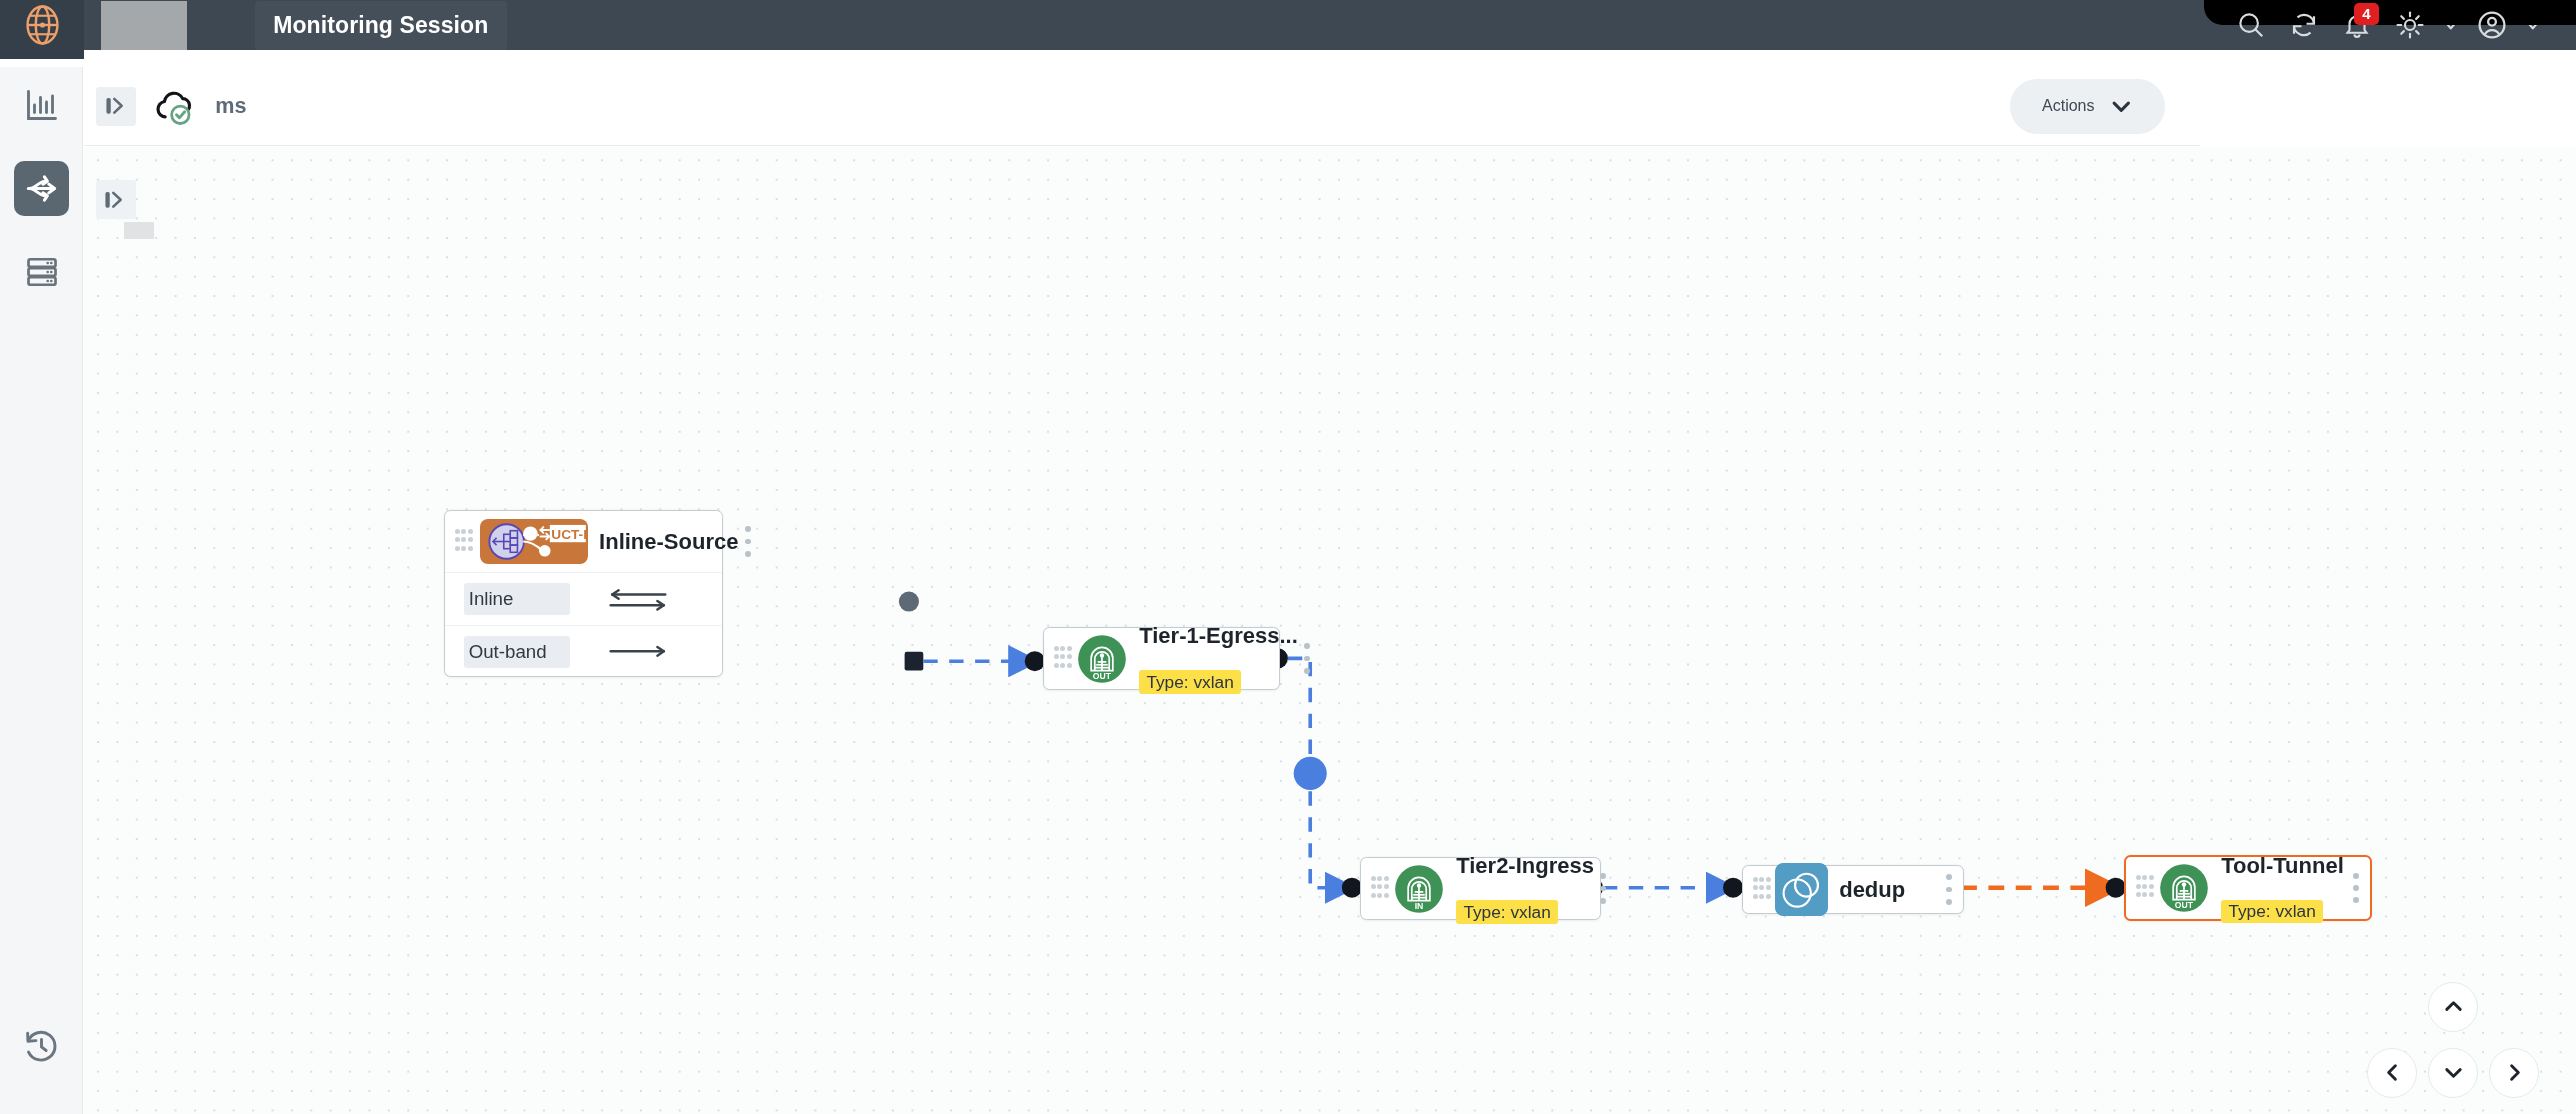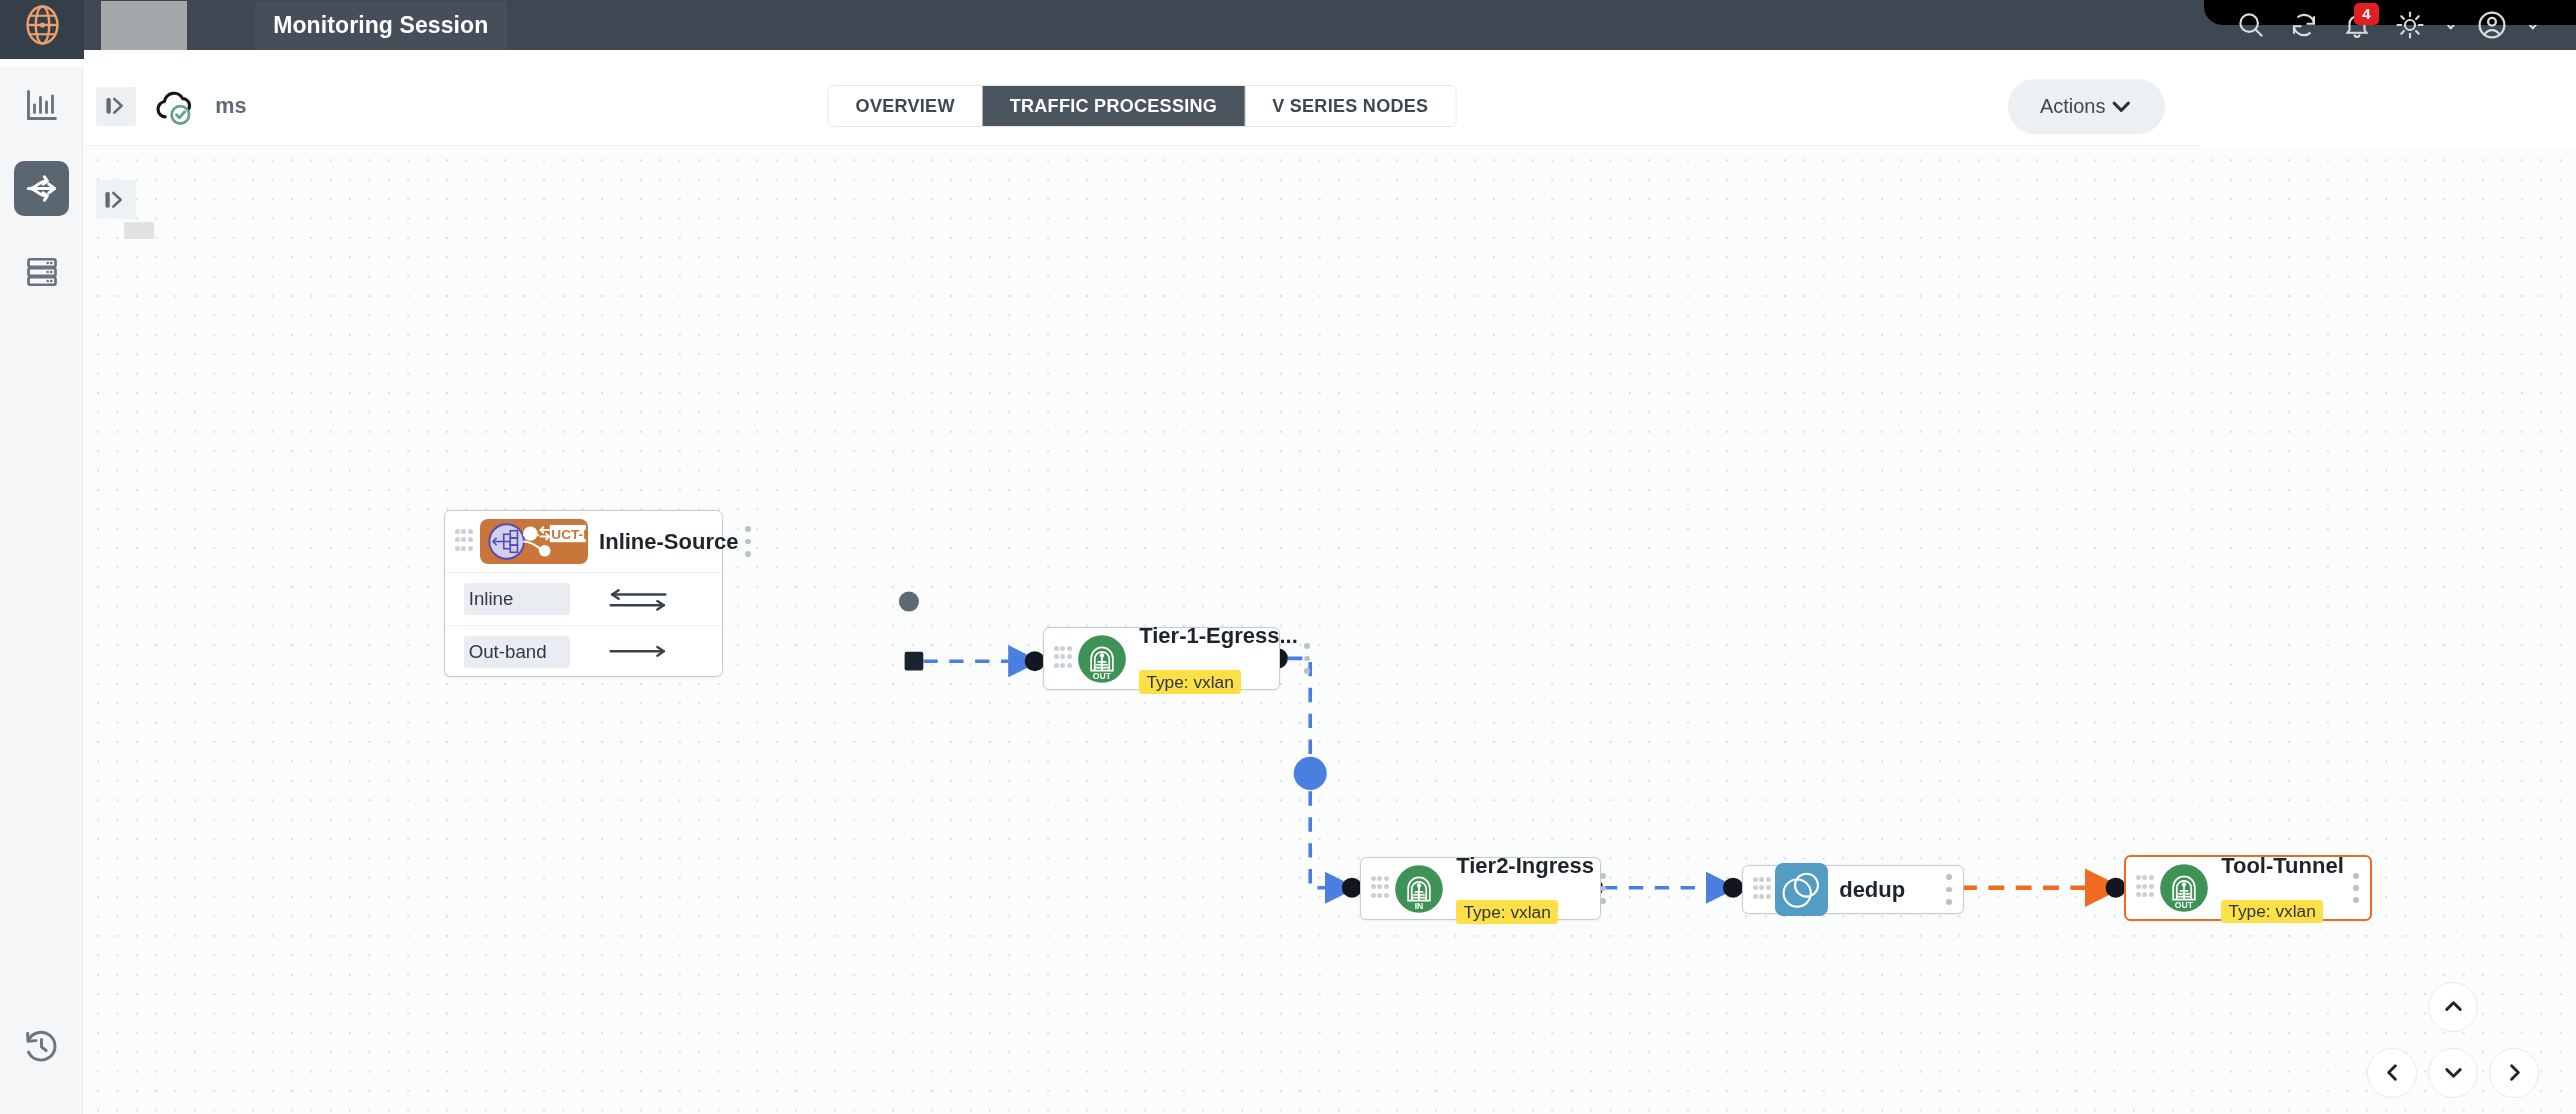--- a/index.html
+++ b/index.html
@@ -78,22 +78,22 @@
   .tab {
     height: 40px; padding: 0 27px; display: flex; align-items: center; justify-content: center;
     font-size: 18px; font-weight: bold; color: #3d4852; letter-spacing: 0.3px; white-space: nowrap;
     border-right: 0.7px solid #e1e6ea; background: #fff;
   }
   .tab:last-child { border-right: none; }
   .tab.active { background: #4a5560; color: #ffffff; }
 
   .actions-btn {
     position: absolute; right: 35px; height: 55px; padding: 0 32px; background: #ecf0f3;
-    border-radius: 27px; display: flex; align-items: center; gap: 3px;
-    font-size: 20px; color: #3d4852;
+    border-radius: 27px; display: flex; align-items: center; gap: 14px;
+    font-size: 16px; color: #3d4852;
   }
 
   
   .canvas {
     position: absolute; left: 84px; top: 147px; width: 2492px; height: 968px;
     background-color: #fbfcfc;
     background-image: radial-gradient(#d8dde1 1.2px, transparent 1.2px);
     background-size: 19.4px 19.4px; background-position: 4.3px 3.6px;
     overflow: hidden;
   }
@@ -297,25 +297,20 @@
 
     <div class="cloud-wrap">
       <svg width="47" height="39" viewBox="0 0 34 28">
         <path d="M9.5 21.5a5.6 5.6 0 0 1-.5-11.1 7 7 0 0 1 13.2-2.1 5 5 0 0 1 1.3 9.8" fill="none" stroke="#121417" stroke-width="2.3" stroke-linecap="round" stroke-linejoin="round"></path>
         <circle cx="20.5" cy="20" r="6.3" fill="#ffffff" stroke="#65a383" stroke-width="2"></circle>
         <polyline points="17.7,20 19.8,22.2 23.6,17.8" fill="none" stroke="#65a383" stroke-width="2.1" stroke-linecap="round" stroke-linejoin="round"></polyline>
       </svg>
     </div>
     <div class="crumb-label">ms</div>
 
-    <div class="tabs">
-      <div class="tab">OVERVIEW</div>
-      <div class="tab active">TRAFFIC PROCESSING</div>
-      <div class="tab">V SERIES NODES</div>
-    </div>
 
     <div class="actions-btn">
       <span>Actions</span>
       <svg width="24.5" height="24.5" viewBox="0 0 24 24" fill="none" stroke="#2b343d" stroke-width="3" stroke-linecap="round" stroke-linejoin="round">
         <polyline points="5,9 12,16 19,9"></polyline>
       </svg>
     </div>
   </div>
 
   <div class="canvas">

